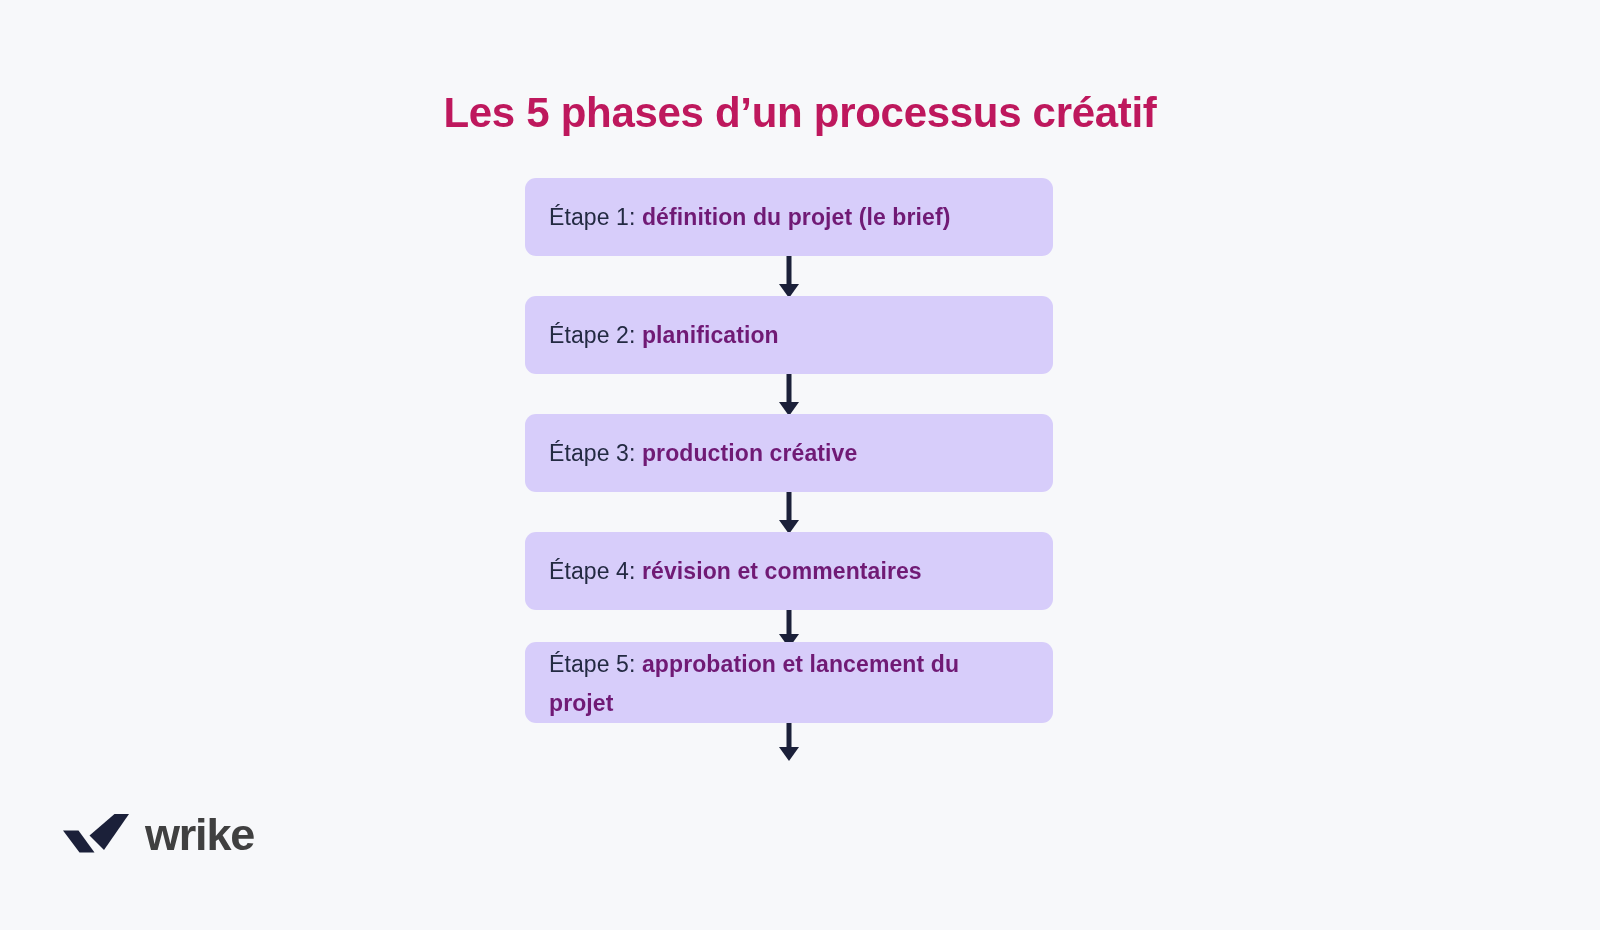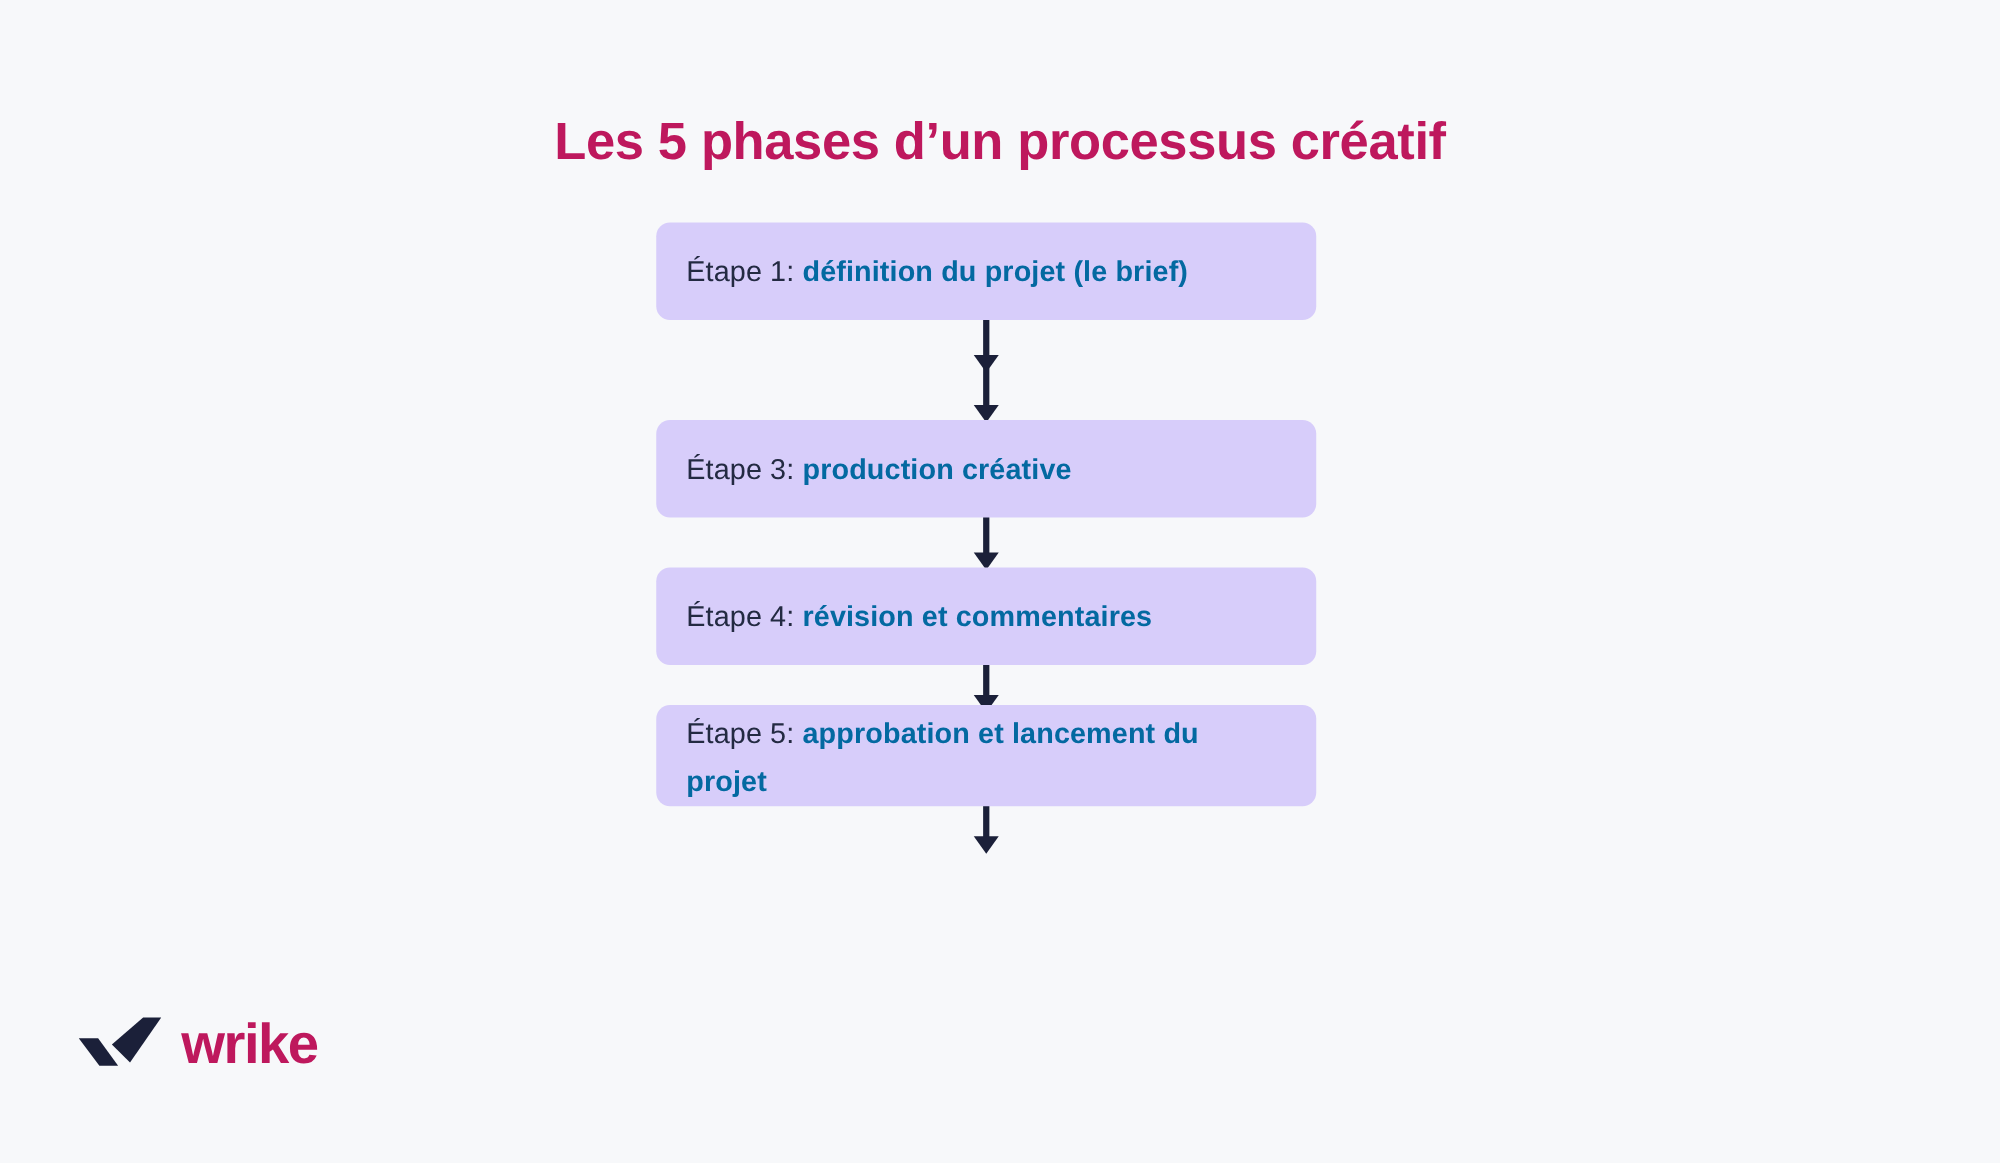--- a/index.html
+++ b/index.html
@@ -70,21 +70,21 @@
 
   .step-text {
     font-size: 23px;
     line-height: 39px;
     font-weight: 400;
     color: #232A42;
     letter-spacing: 0.1px;
   }
   .step-text .strong {
     font-weight: 700;
-    color: #0369a1;
+    color: #701a75;
   }
 
   
   .connector {
     position: relative;
     height: 40px;
     width: 528px;
     z-index: 1;
   }
   .connector .stem {
@@ -130,21 +130,21 @@
   .logo-mark {
     width: 66px;
     height: 48px;
     display: block;
   }
   .logo-word {
     font-size: 45px;
     line-height: 45px;
     font-weight: 700;
     letter-spacing: -1.2px;
-    color: #be185d;
+    color: #404040;
   }
 </style>
 </head>
 <body>
 
 <div class="infographic">
 
   <h1 class="title">Les 5 phases d’un processus créatif</h1>
 
   <div class="flow">
@@ -153,20 +153,25 @@
       <div class="step-text">
         <span>Étape 1: </span><span class="strong">définition du projet (le brief)</span>
       </div>
     </div>
 
     <div class="connector">
       <span class="stem"></span>
       <span class="head"></span>
     </div>
 
+    <div class="step-box h-one">
+      <div class="step-text">
+        <span>Étape 2: </span><span class="strong">planification</span>
+      </div>
+    </div>
 
     <div class="connector">
       <span class="stem"></span>
       <span class="head"></span>
     </div>
 
     <div class="step-box h-one">
       <div class="step-text">
         <span>Étape 3: </span><span class="strong">production créative</span>
       </div>

